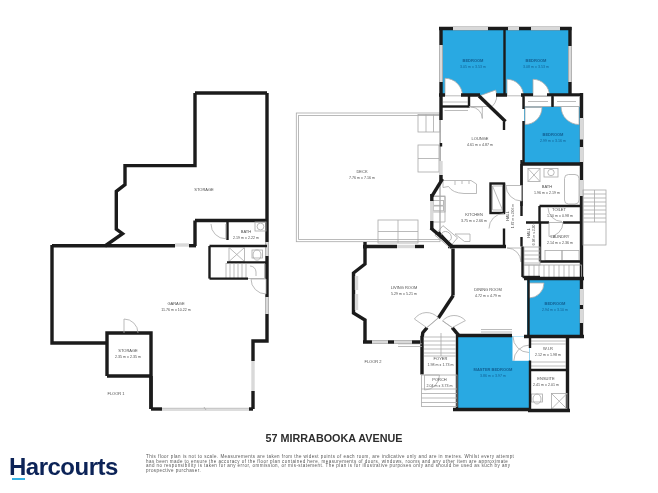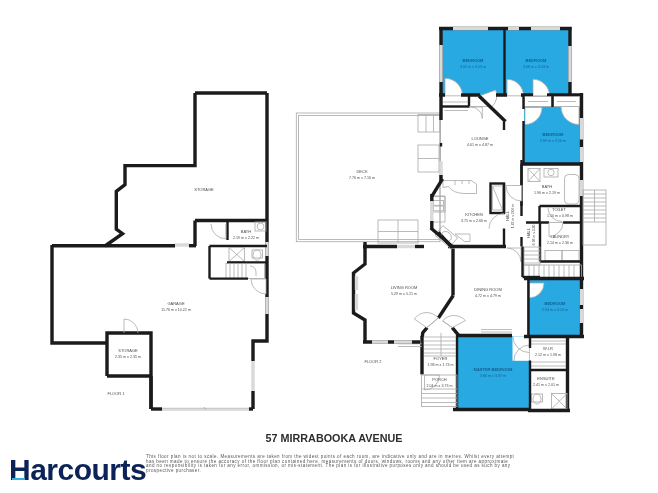--- a/index.html
+++ b/index.html
@@ -428,21 +428,21 @@
 <text class="t" transform="rotate(-90 508.5 216)" x="508.5" y="216" font-size="3.8">HALL</text>
 <text class="t" transform="rotate(-90 513.5 216)" x="513.5" y="216" font-size="3.4">1.87 m x 3.06 m</text>
 
 <text class="t" transform="rotate(-90 529.5 233)" x="529.5" y="233" font-size="3.8">HALL</text>
 <text class="t" transform="rotate(-90 534.5 233)" x="534.5" y="233" font-size="3.4">0.98 m x 3.30 m</text>
 </g>
 
 <text x="334" y="441.5" font-size="10.8" font-weight="bold" fill="#2d2d2d" text-anchor="middle" font-family="Liberation Sans, sans-serif">57 MIRRABOOKA AVENUE</text>
 </svg>
 
-<div style="position:absolute;left:9px;top:453px;font-weight:bold;font-size:30px;color:#0c2357;letter-spacing:-0.5px;">Harcourts</div>
+<div style="position:absolute;left:9px;top:453px;font-weight:bold;font-size:24px;color:#0c2357;letter-spacing:-0.5px;">Harcourts</div>
 
 <div style="position:absolute;left:12px;top:477.5px;width:12.5px;height:2.5px;background:#33b1e5;"></div>
 
 <div style="position:absolute;left:146px;top:455px;width:380px;font-size:4.5px;letter-spacing:0.45px;line-height:4.65px;color:#555;">
 <div style="white-space:nowrap;">This floor plan is not to scale. Measurements are taken from the widest points of each room, are indicative only and are in metres. Whilst every attempt</div>
 <div style="white-space:nowrap;">has been made to ensure the accuracy of the floor plan contained here, measurements of doors, windows, rooms and any other item are approximate</div>
 <div style="white-space:nowrap;">and no responsibility is taken for any error, ommission, or mis-statement. The plan is for illustrative purposes only and should be used as such by any</div>
 <div style="white-space:nowrap;">prospective purchaser.</div>
 </div>
 </div>

